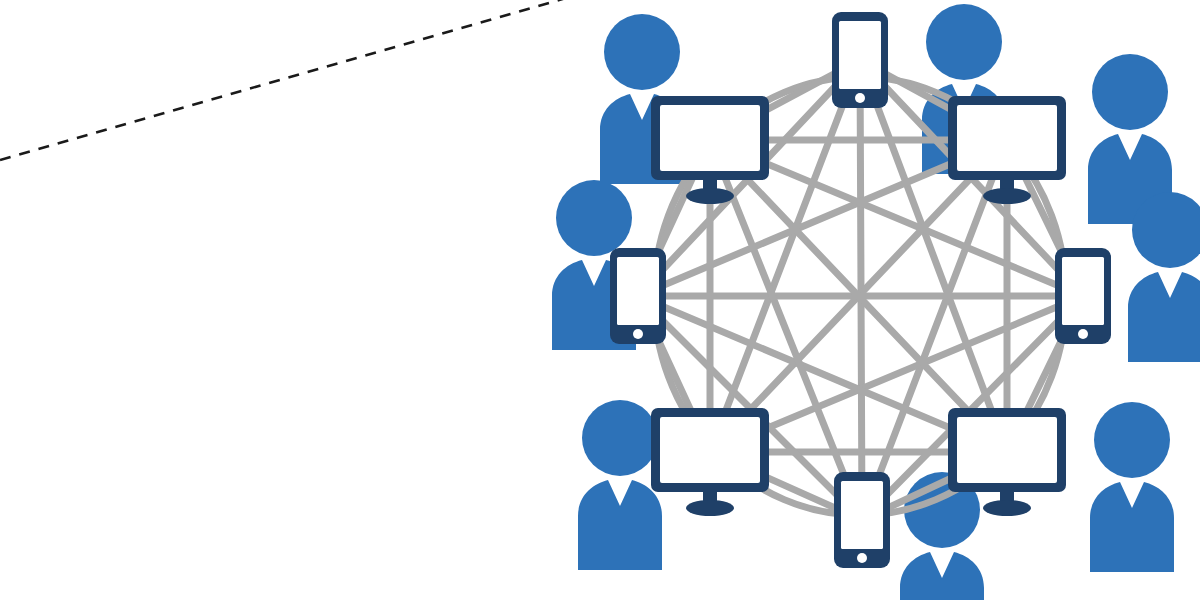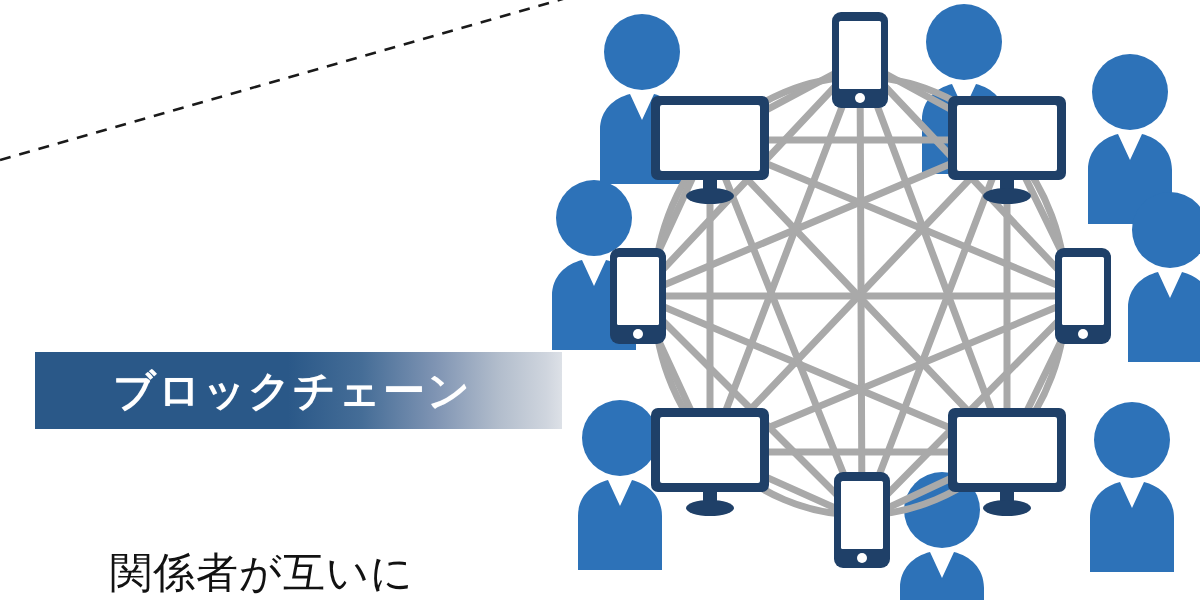--- a/index.html
+++ b/index.html
@@ -150,25 +150,13 @@
         <use xlink:href="#monitor-shape" x="948" y="96"></use>
         <use xlink:href="#phone-shape" x="1055" y="248"></use>
         <use xlink:href="#monitor-shape" x="948" y="408"></use>
         <use xlink:href="#phone-shape" x="834" y="472"></use>
         <use xlink:href="#monitor-shape" x="651" y="408"></use>
         <use xlink:href="#phone-shape" x="610" y="248"></use>
         <use xlink:href="#monitor-shape" x="651" y="96"></use>
       </g>
   </svg>
 
-  <div id="caption-block">
-
-    <div id="title-banner">
-      <div id="title-text">ブロックチェーン</div>
-    </div>
-
-    <div id="subtitle">
-      <span class="subtitle-line">関係者が互いに</span>
-      
-    </div>
-
-  </div>
 </div>
 
 </body></html>

